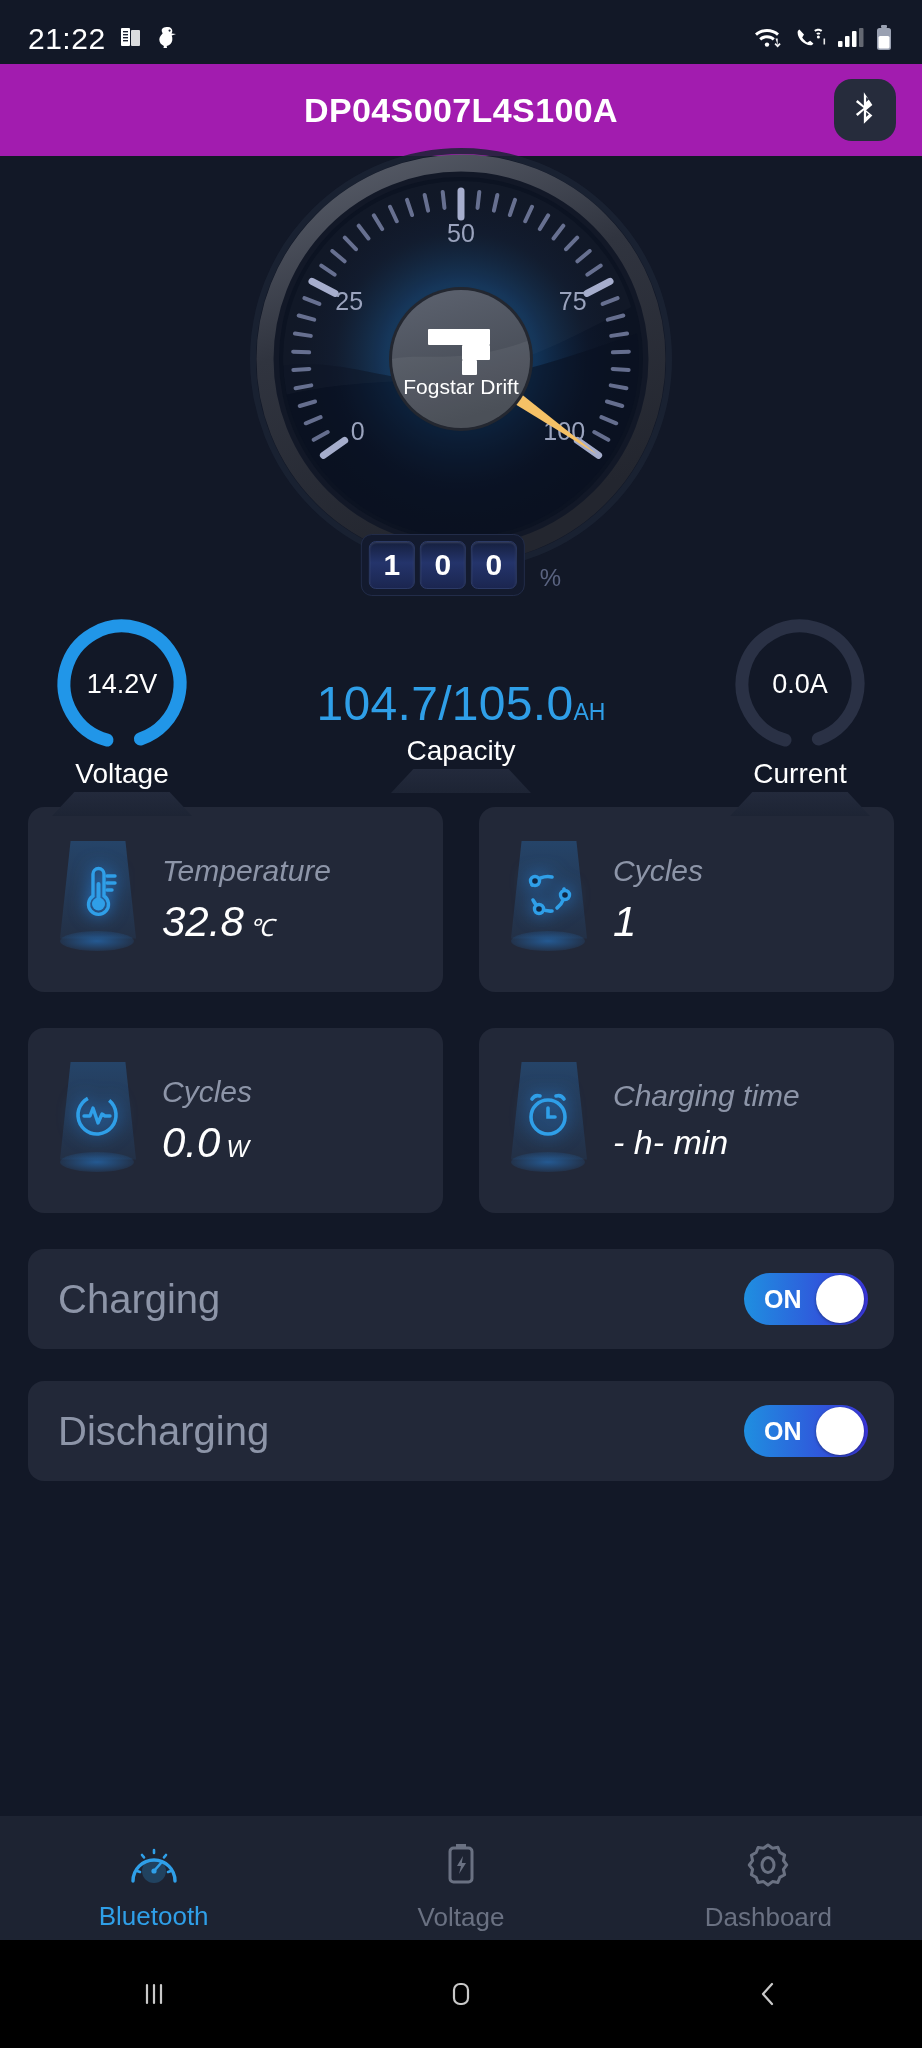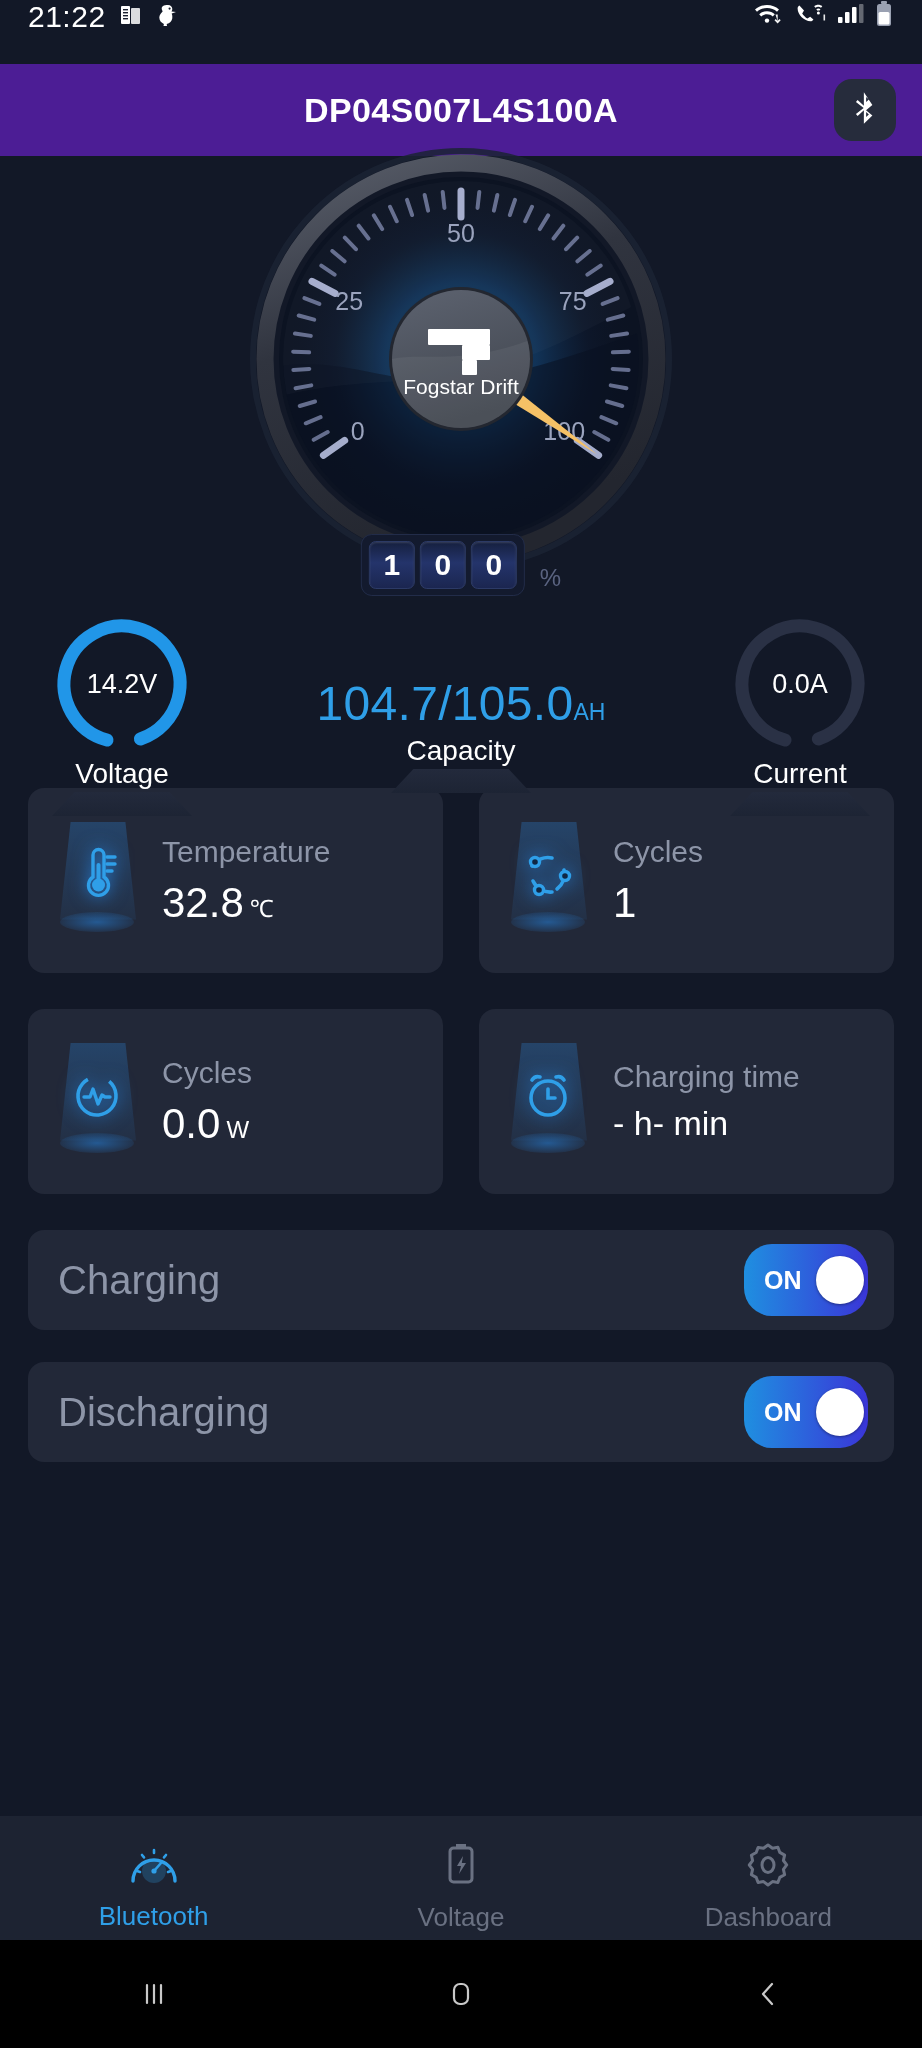--- a/index.html
+++ b/index.html
@@ -8,33 +8,33 @@
     width:922px; height:2048px;
     font-family:"Liberation Sans", sans-serif;
     background:#121827;
     color:#fff;
     overflow:hidden;
     position:relative;
   }
 
   
   .statusbar{
-    height:64px; display:flex; align-items:flex-start;
-    justify-content:space-between; padding:0 28px;
+    height:64px; display:flex; align-items:flex-end;
+    justify-content:space-between; padding:8px 28px;
     background:#121827;
   }
   .sb-left{ display:flex; align-items:center; gap:12px; }
   .sb-time{ font-size:30px; font-weight:400; letter-spacing:.5px; color:#fff; }
   .sb-right{ display:flex; align-items:center; gap:9px; }
 
   
   .titlebar{
     height:92px; position:relative;
     display:flex; align-items:center; justify-content:center;
-    background:#4c1d95;
+    background:#a21caf;
   }
   .app-title{ font-size:34px; font-weight:700; letter-spacing:.4px; color:#fff; }
   .bt-btn{
     position:absolute; right:26px; top:50%; transform:translateY(-50%);
     width:62px; height:62px; border-radius:18px; background:#262c3c;
     display:flex; align-items:center; justify-content:center; cursor:pointer;
   }
 
   
   .gauge-wrap{
@@ -76,21 +76,21 @@
   .pedestal{
     width:140px; height:24px; margin-top:2px;
     background:linear-gradient(180deg,#232a3c 0%,#1d2434 100%);
     clip-path:polygon(16% 0,84% 0,100% 100%,0 100%);
   }
   .cap-wrap{ width:300px; display:flex; flex-direction:column; align-items:center; padding-top:62px; }
   .cap-val{ font-size:48px; color:#2f9fe8; font-weight:400; letter-spacing:.3px; }
   .cap-unit{ font-size:23px; color:#2f9fe8; }
 
   
-  .cards{ padding:0 28px; margin-top:14px; }
+  .cards{ padding:0 28px; margin-top:33px;font-style:italic; }
   .card-row{ display:flex; gap:36px; margin-bottom:36px; }
   .card{
     flex:1; background:#222838; border-radius:16px;
     height:185px; display:flex; align-items:center; padding:0 10px 0 4px;
   }
   .holo{
     width:130px; height:130px; position:relative; flex:0 0 130px;
     display:flex; align-items:center; justify-content:center;
   }
   .holo .beam{
@@ -112,21 +112,21 @@
 
   
   .toggles{ padding:0 28px; margin-top:4px; }
   .toggle-row{
     background:#222838; border-radius:16px; height:100px;
     display:flex; align-items:center; justify-content:space-between;
     padding:0 26px 0 30px; margin-bottom:32px;
   }
   .toggle-label{ font-size:40px; color:#8d95a8;text-align:right; }
   .switch{
-    width:124px; height:72px; border-radius:28px;
+    width:124px; height:52px; border-radius:28px;
     background:linear-gradient(90deg,#1f8fe0 0%,#3a35d8 100%);
     display:flex; align-items:center; justify-content:flex-start;
     position:relative; cursor:pointer;
   }
   .switch .on-text{
     position:absolute; left:20px; font-size:25px; font-weight:700; color:#fff;
   }
   .knob{
     position:absolute; right:4px; width:48px; height:48px; border-radius:50%;
     background:#fff; box-shadow:0 1px 3px rgba(0,0,0,.4);

